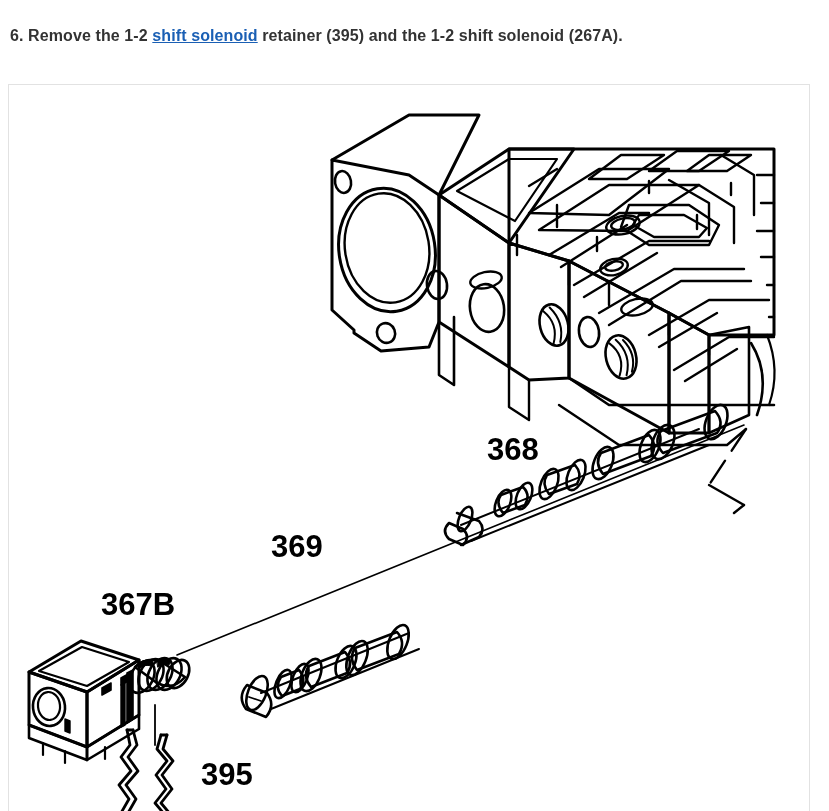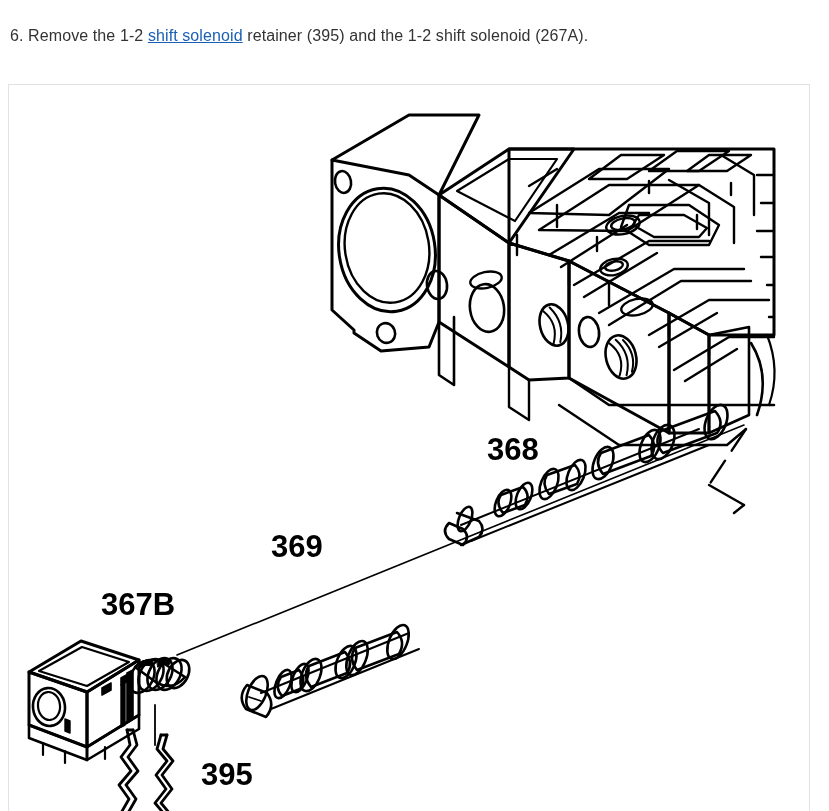--- a/index.html
+++ b/index.html
@@ -25,20 +25,21 @@
     padding: 10px 10px 0 10px;
     box-sizing: border-box;
   }
   .step-text {
     font-family: "Liberation Sans", sans-serif;
     font-size: 16px;
     line-height: 20px;
     color: #333333;
     letter-spacing: 0.1px;
     white-space: nowrap;
+    font-weight: bold;
   }
   .step-link {
     color: #1a5fb4;
     text-decoration: underline;
     cursor: pointer;
   }
 
   
   #figure-frame {
     position: absolute;

